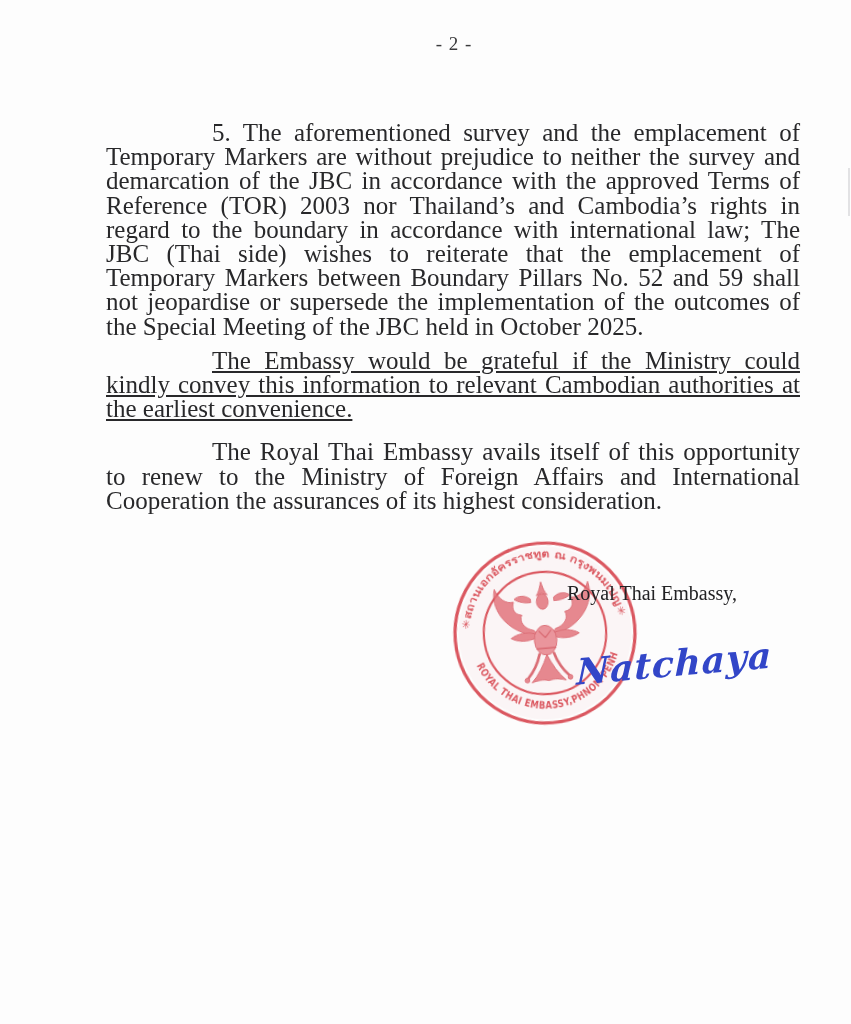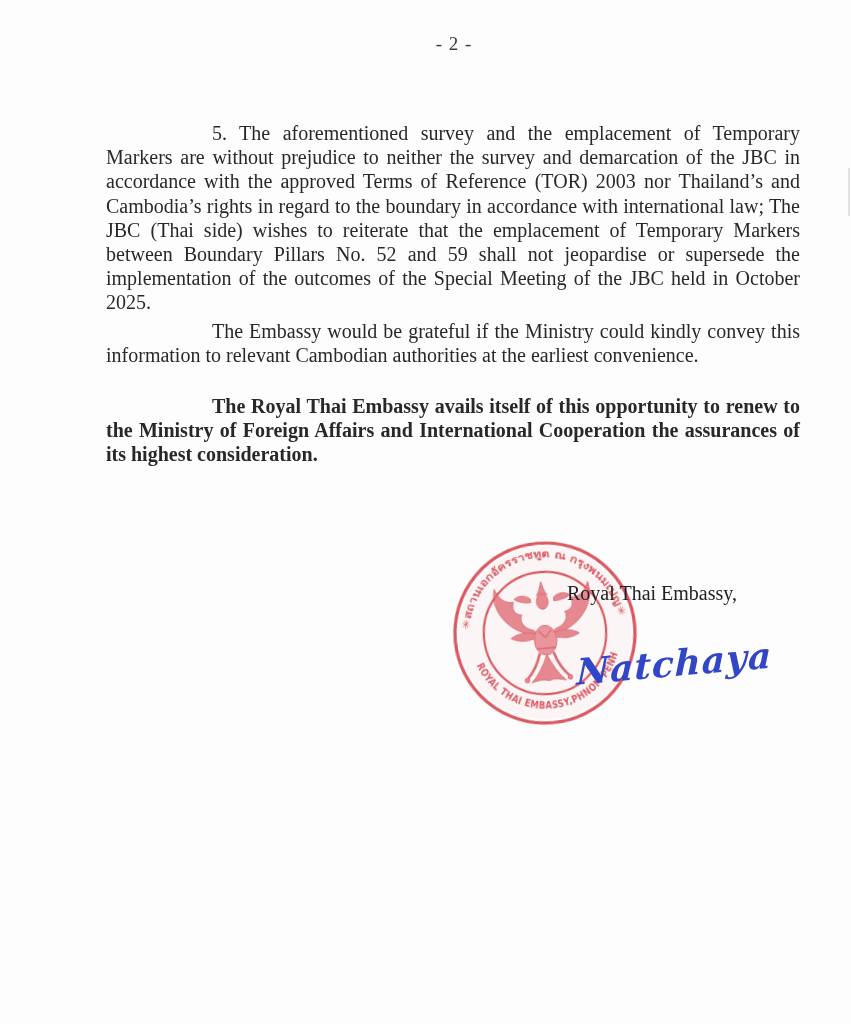--- a/index.html
+++ b/index.html
@@ -27,28 +27,28 @@
     color: #3a3a3c;
   }
   .body-text {
     position: absolute;
     left: 106px;
     top: 121px;
     width: 694px;
   }
   .para {
     margin: 0;
-    font-size: 20px;
+    font-size: 25px;
     line-height: 24.2px;
     text-align: justify;
     text-indent: 106px;
     color: #28282a;
   }
-  .para.p2 { margin-top: 4px; }
-  .para.p3 { margin-top: 27px; font-weight: bold; }
+  .para.p2 { margin-top: 10px; text-decoration: underline; }
+  .para.p3 { margin-top: 19px; }
 
   .stamp-wrap {
     position: absolute;
     left: 446px;
     top: 534px;
     width: 198px;
     height: 198px;
     transform: rotate(-5deg);
     opacity: 0.92;
   }

